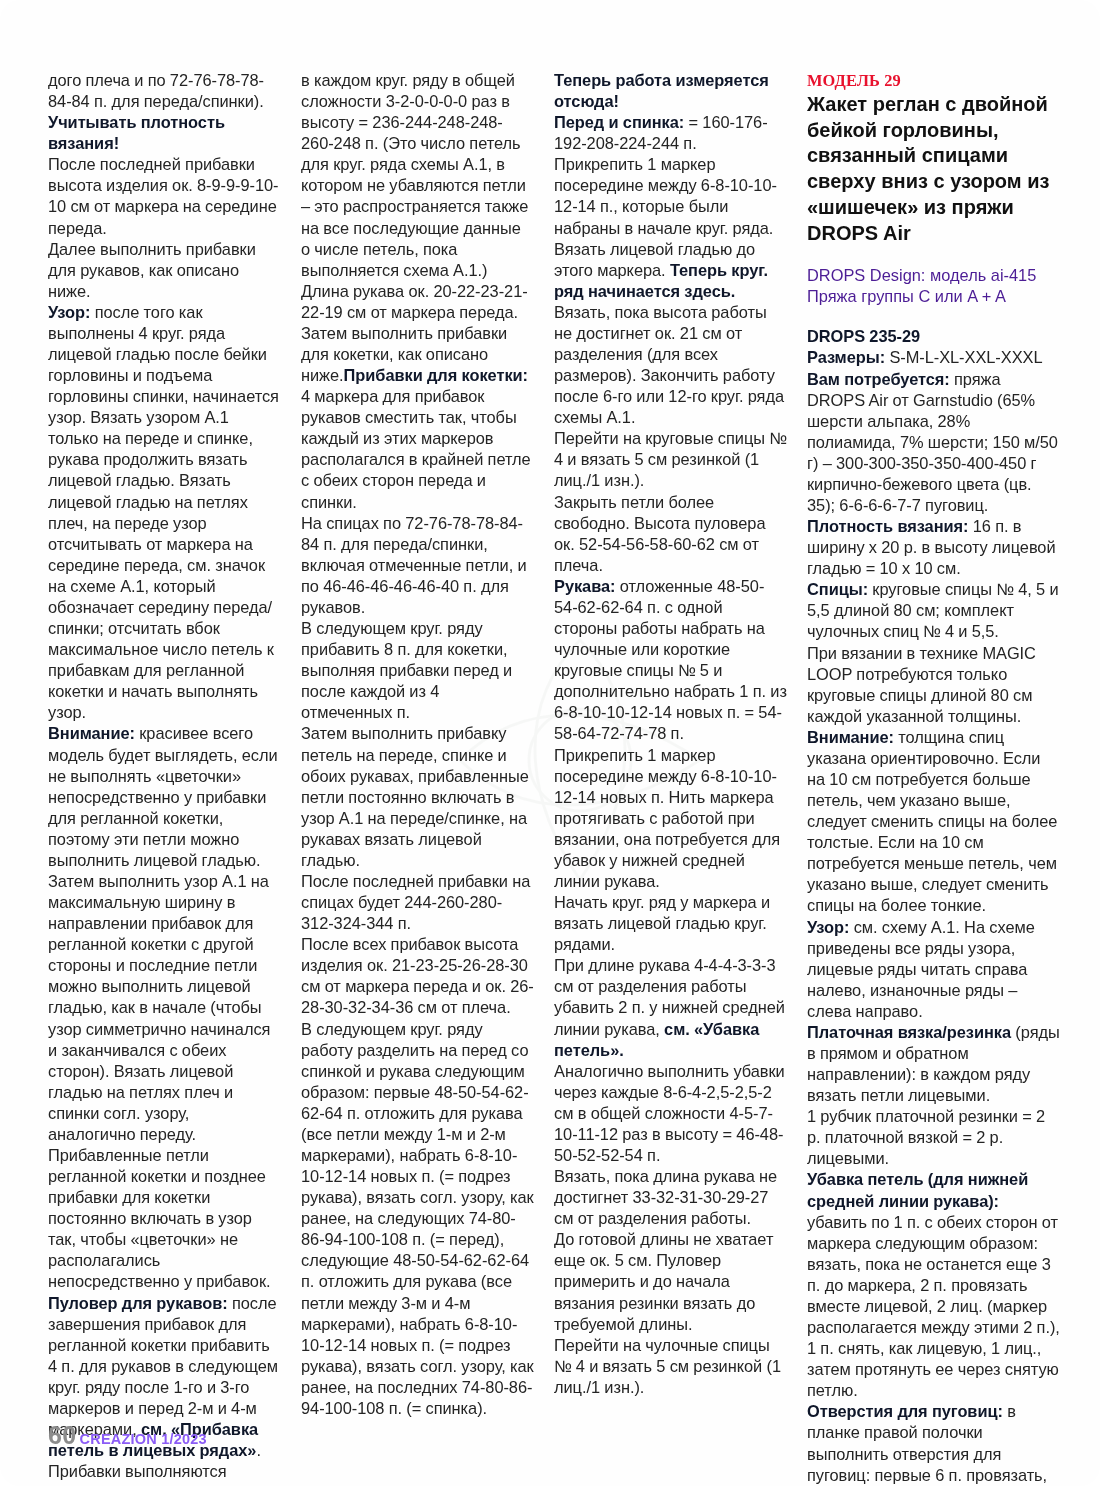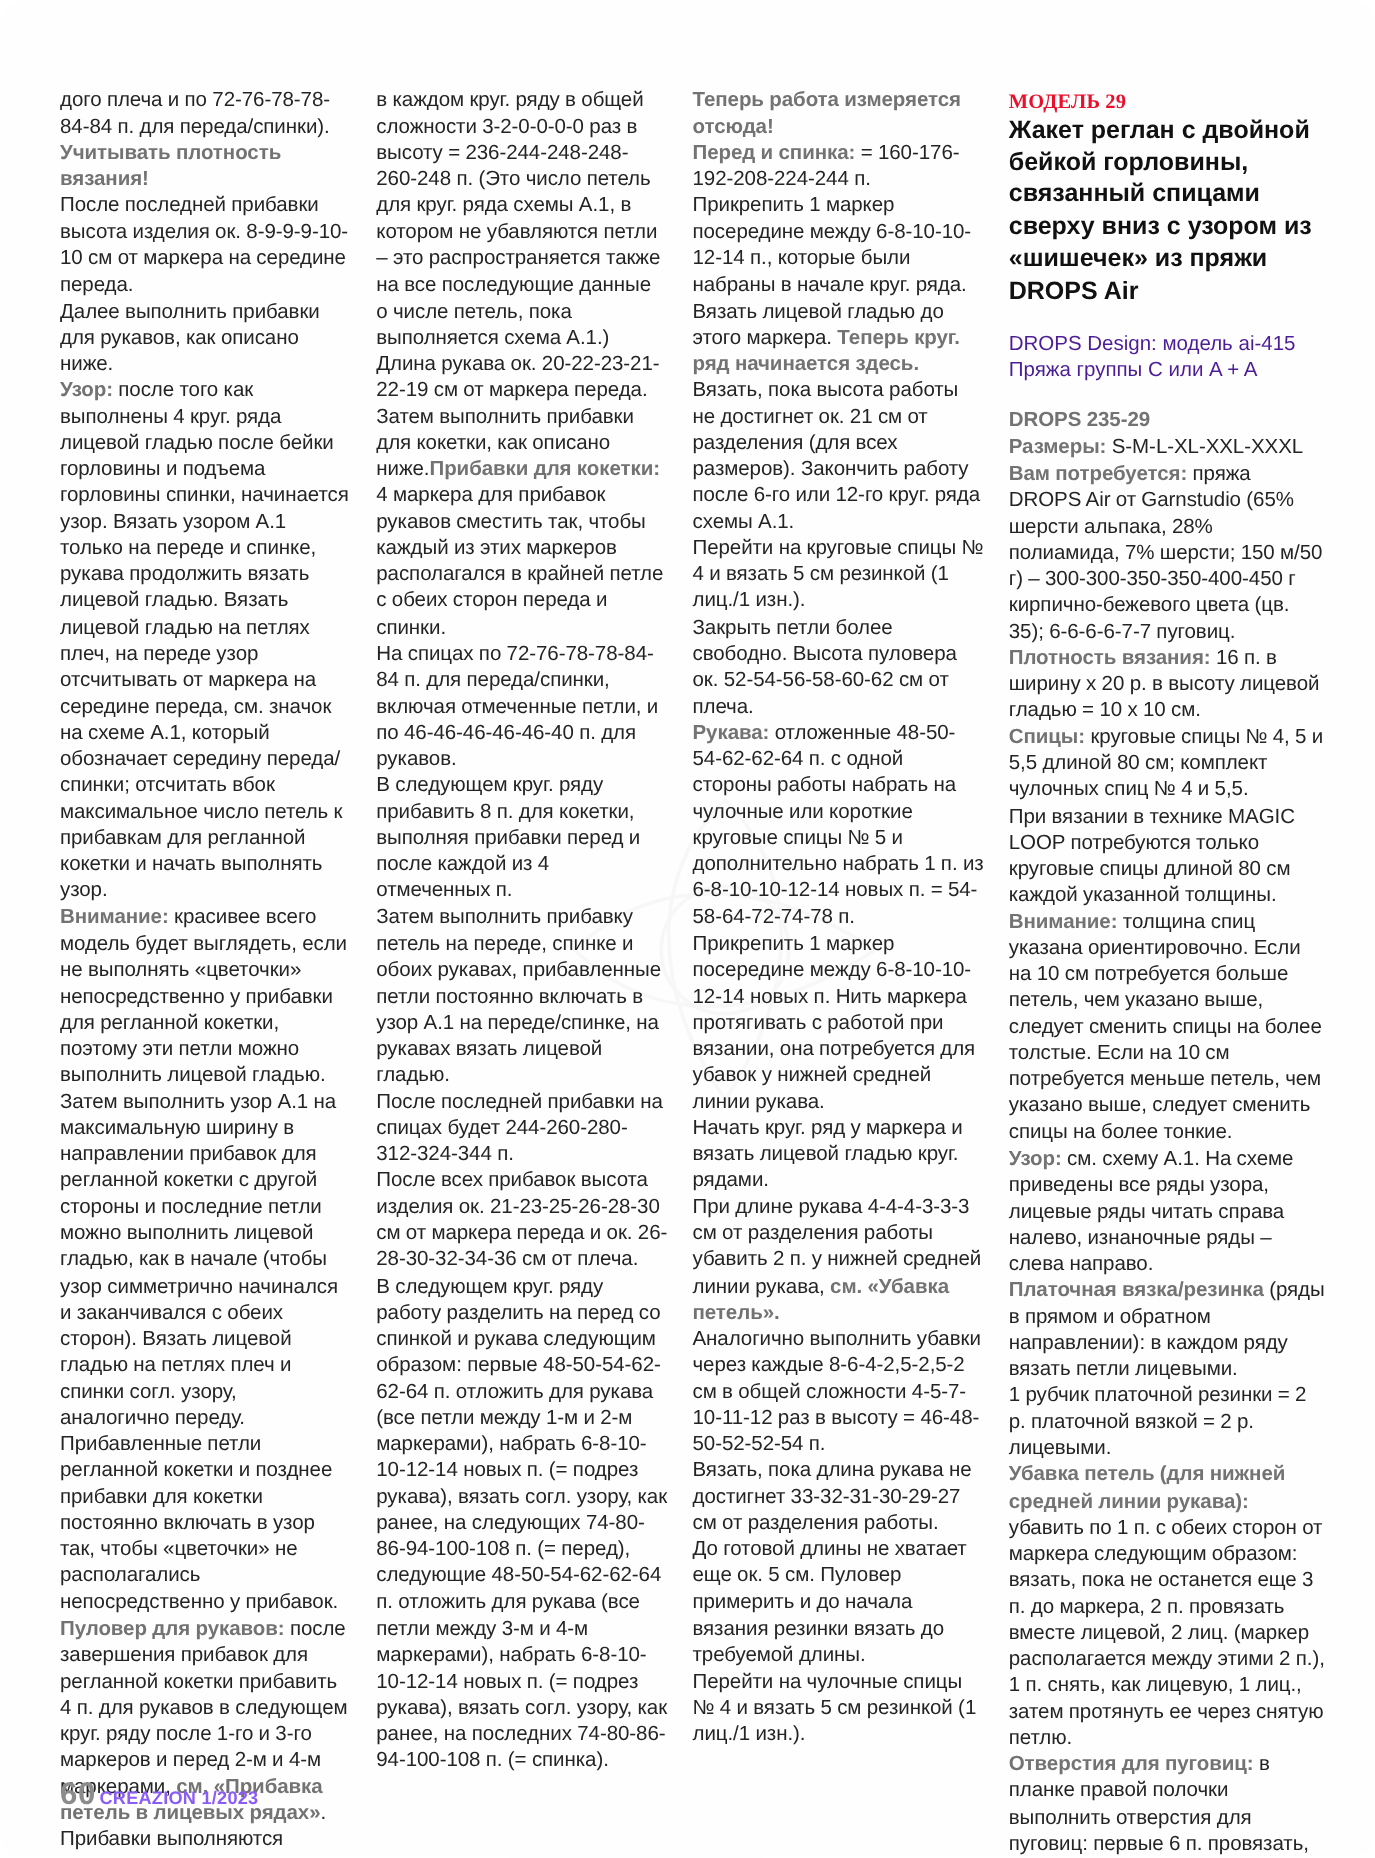--- a/index.html
+++ b/index.html
@@ -58,21 +58,21 @@
     margin: 0;
     font-size: 16.4px;
     line-height: 1.285;
     letter-spacing: -0.05px;
     text-align: left;
     word-spacing: -0.2px;
     color: #242424;
     hyphens: none;
   }
 
-  b, strong { font-weight: bold; color: #737373; }
+  b, strong { font-weight: bold; color: #0f172a; }
 
   .red-head {
     margin: 0 0 1px 0;
     font-size: 16.4px;
     line-height: 1.285;
     font-weight: bold;
     color: #e8112d;
     letter-spacing: 0.1px;
     font-family: Liberation Serif, serif;
   }

